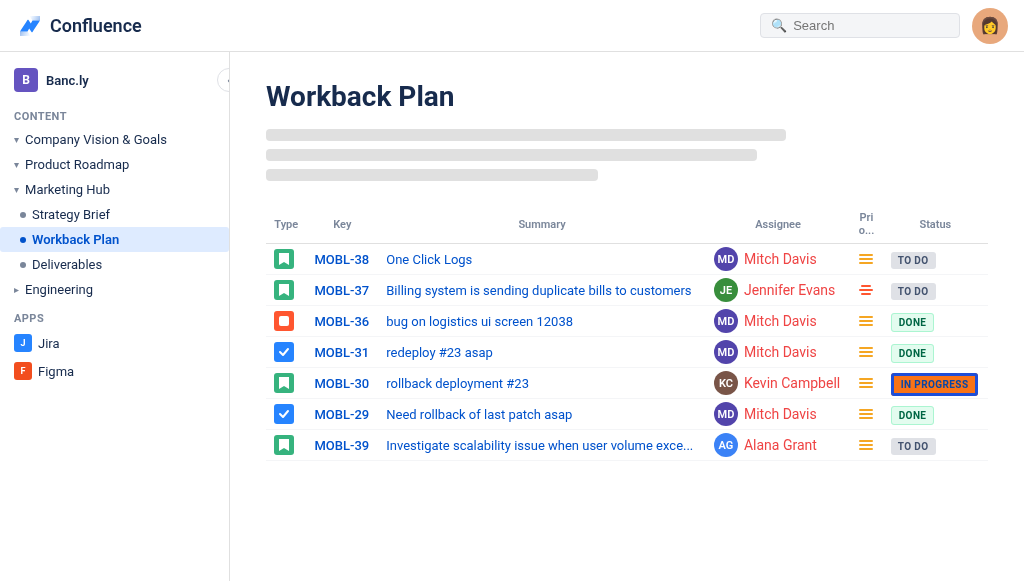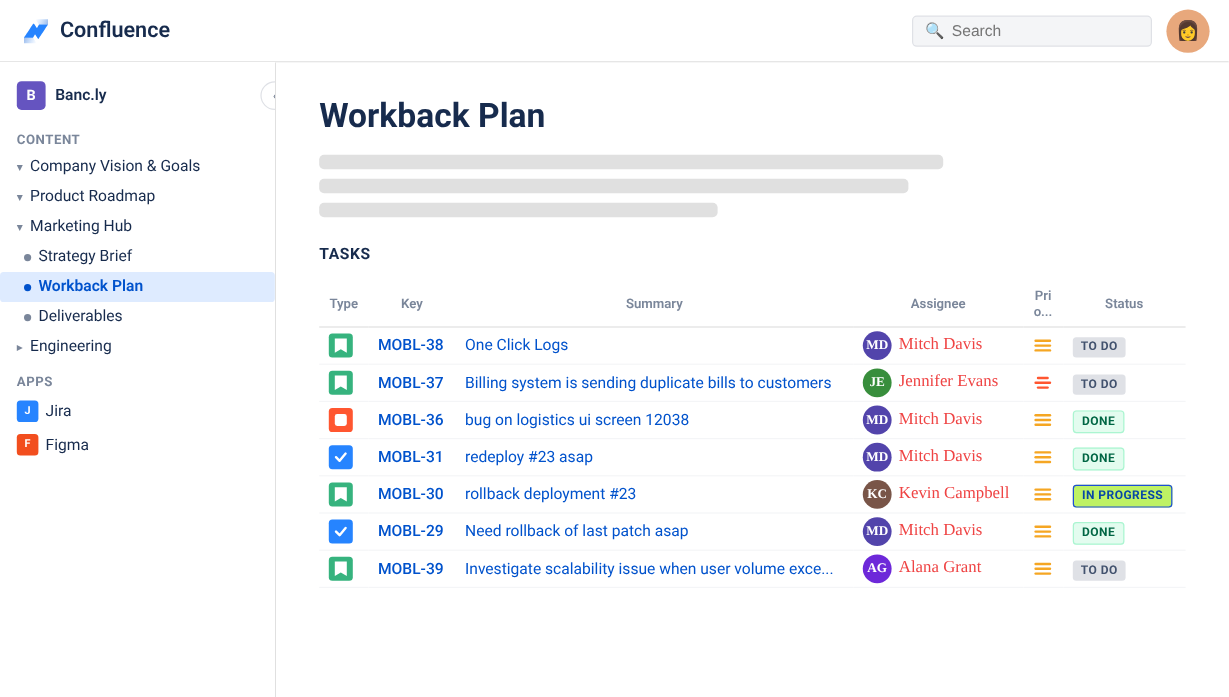--- a/index.html
+++ b/index.html
@@ -228,21 +228,20 @@
       color: #0052CC;
       font-size: 12px;
       font-weight: 500;
     }
     .task-summary { color: #0052CC; font-size: 13px; }
     .assignee-cell {
       display: flex;
       align-items: center;
       gap: 6px;
       white-space: nowrap;
-      font-family: Liberation Serif, serif;
     }
     .assignee-avatar {
       width: 24px; height: 24px;
       border-radius: 50%;
       display: flex; align-items: center; justify-content: center;
       font-size: 11px;
       font-weight: 600;
       color: #fff;
       flex-shrink: 0;
       overflow: hidden;
@@ -254,21 +253,21 @@
     .status-badge {
       font-size: 10px;
       font-weight: 700;
       padding: 3px 7px;
       border-radius: 3px;
       letter-spacing: 0.04em;
       white-space: nowrap;
     }
     .status-todo { background: #DFE1E6; color: #42526E; }
     .status-done { background: #E3FCEF; color: #006644; border: 1px solid #ABF5D1; }
-    .status-inprogress { background: #bef264; color: #0747A6; border: 1px solid #1d4ed8; }
+    .status-inprogress { background: #f97316; color: #0747A6; border: 3px solid #1d4ed8; }
     .th-priority { white-space: nowrap; }
     .assignee-name { font-size: 14px; color: #ef4444; }
 
     
     .prio-lines {
       display: flex; flex-direction: column; gap: 2px; align-items: center; justify-content: center; width: 16px;
     }
     .prio-lines span {
       display: block; height: 2px; border-radius: 1px;
     }
@@ -384,21 +383,20 @@
 
   <main class="content-area">
     <h1 class="page-title">Workback Plan</h1>
 
     <div class="skeleton-lines">
       <div class="skeleton-line" style="width:72%"></div>
       <div class="skeleton-line" style="width:68%"></div>
       <div class="skeleton-line" style="width:46%"></div>
     </div>
 
-    <div class="tasks-section-label">TASKS</div>
 
     <table class="tasks-table">
       <thead>
         <tr>
           <th>Type</th>
           <th>Key</th>
           <th>Summary</th>
           <th>Assignee</th>
           <th class="th-priority">Pri<br>o...</th>
           <th>Status</th>
@@ -561,21 +559,21 @@
               <div class="task-type-icon type-story" style="background: rgb(54, 179, 126);">
                 <svg width="12" height="14" viewBox="0 0 12 14" fill="none">
                   <path d="M1 1h10v12l-5-3-5 3V1z" fill="white"></path>
                 </svg>
               </div>
             </td>
             <td class="task-key" style="cursor: pointer;">MOBL-39</td>
             <td class="task-summary" style="cursor: pointer;">Investigate scalability issue when user volume exce...</td>
             <td>
               <div class="assignee-cell">
-                <div class="assignee-avatar avatar-alana" style="background: #6d28d9;">AG</div>
+                <div class="assignee-avatar avatar-alana" style="background: #3b82f6;">AG</div>
                 <span class="assignee-name">Alana Grant</span>
               </div>
             </td>
             <td>
               <div class="prio-lines prio-medium-lines">
                 <span class="l1"></span>
                 <span class="l2"></span>
                 <span class="l3"></span>
               </div>
             </td>

